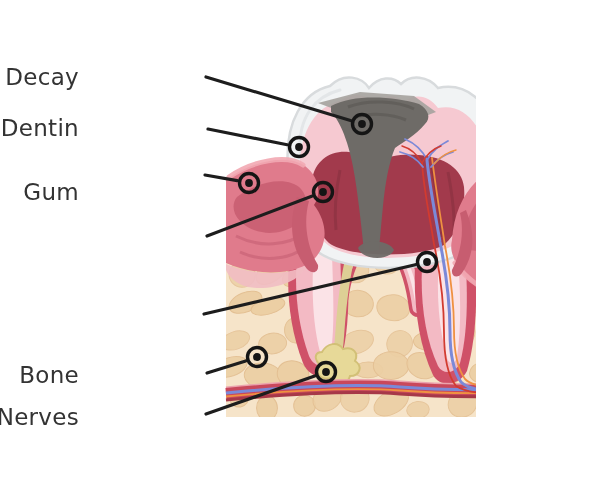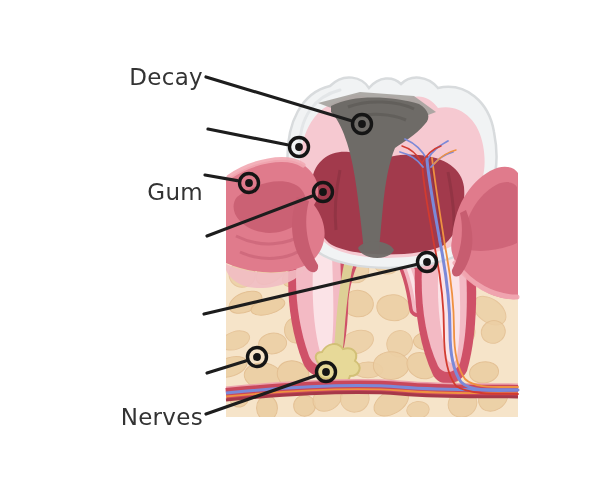--- a/index.html
+++ b/index.html
@@ -1,16 +1,16 @@
 <!DOCTYPE html>
 <html><head>
 <meta charset="utf-8">
 <style>
   html,body{margin:0;padding:0;background:#ffffff;}
-  .stage{position:relative;width:600px;height:500px;background:#ffffff;overflow:hidden;
+  .stage{position:relative;width:476px;height:500px;background:#ffffff;overflow:hidden;
          font-family:"DejaVu Sans",sans-serif;}
   .stage svg{position:absolute;left:0;top:0;}
   .label{position:absolute;right:397px;font-size:23px;line-height:27px;color:#333333;
          text-align:right;white-space:pre-line;letter-spacing:0.3px;}
 </style>
 </head>
 <body>
 
 <div class="stage">
 
@@ -196,15 +196,17 @@
         <circle cx="257" cy="357" r="3.9" fill="#151515"></circle>
       </g>
       <g>
         <circle cx="326" cy="372" r="9.5" fill="none" stroke-width="3.4" stroke="#151515"></circle>
         <circle cx="326" cy="372" r="3.9" fill="#151515"></circle>
       </g>
     </g>
   </svg>
 
   <div class="label" style="top:64px">Decay</div>
+  <div class="label" style="top:115px">Dentin</div>
   <div class="label" style="top:179px">Gum</div>
+  <div class="label" style="top:362px">Bone</div>
   <div class="label" style="top:404px">Nerves</div>
 </div>
 
 </body></html>

